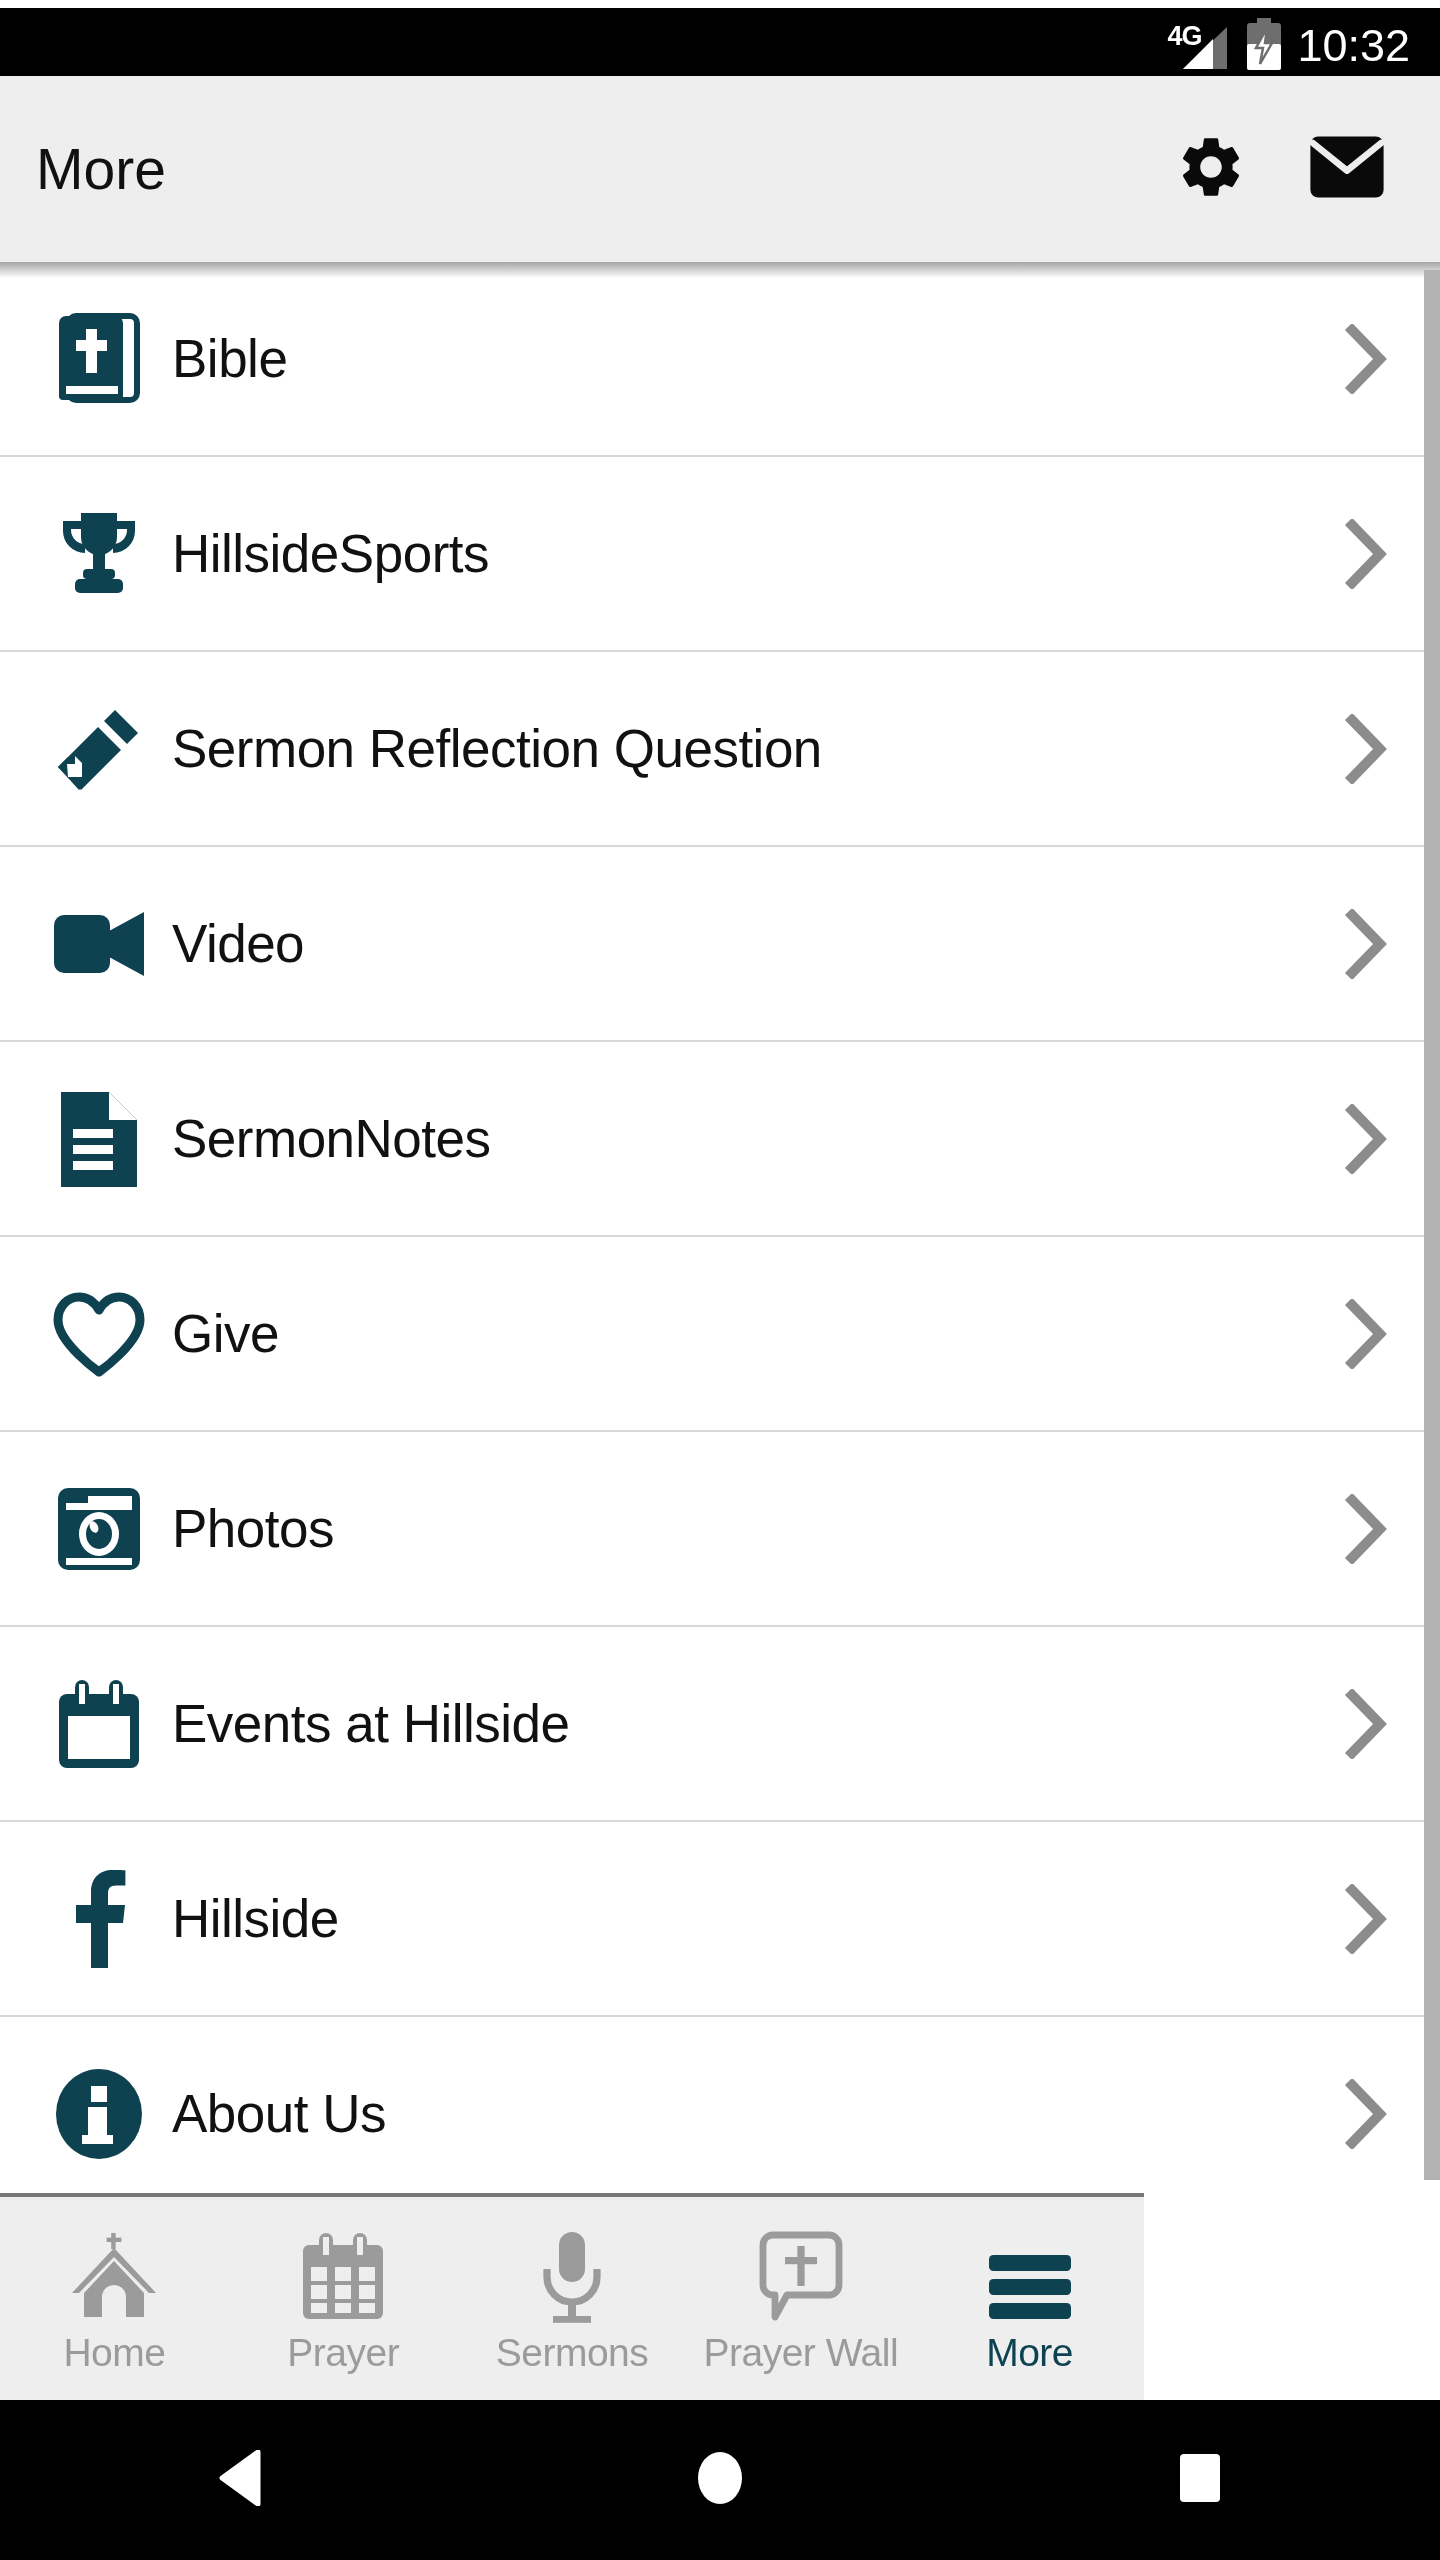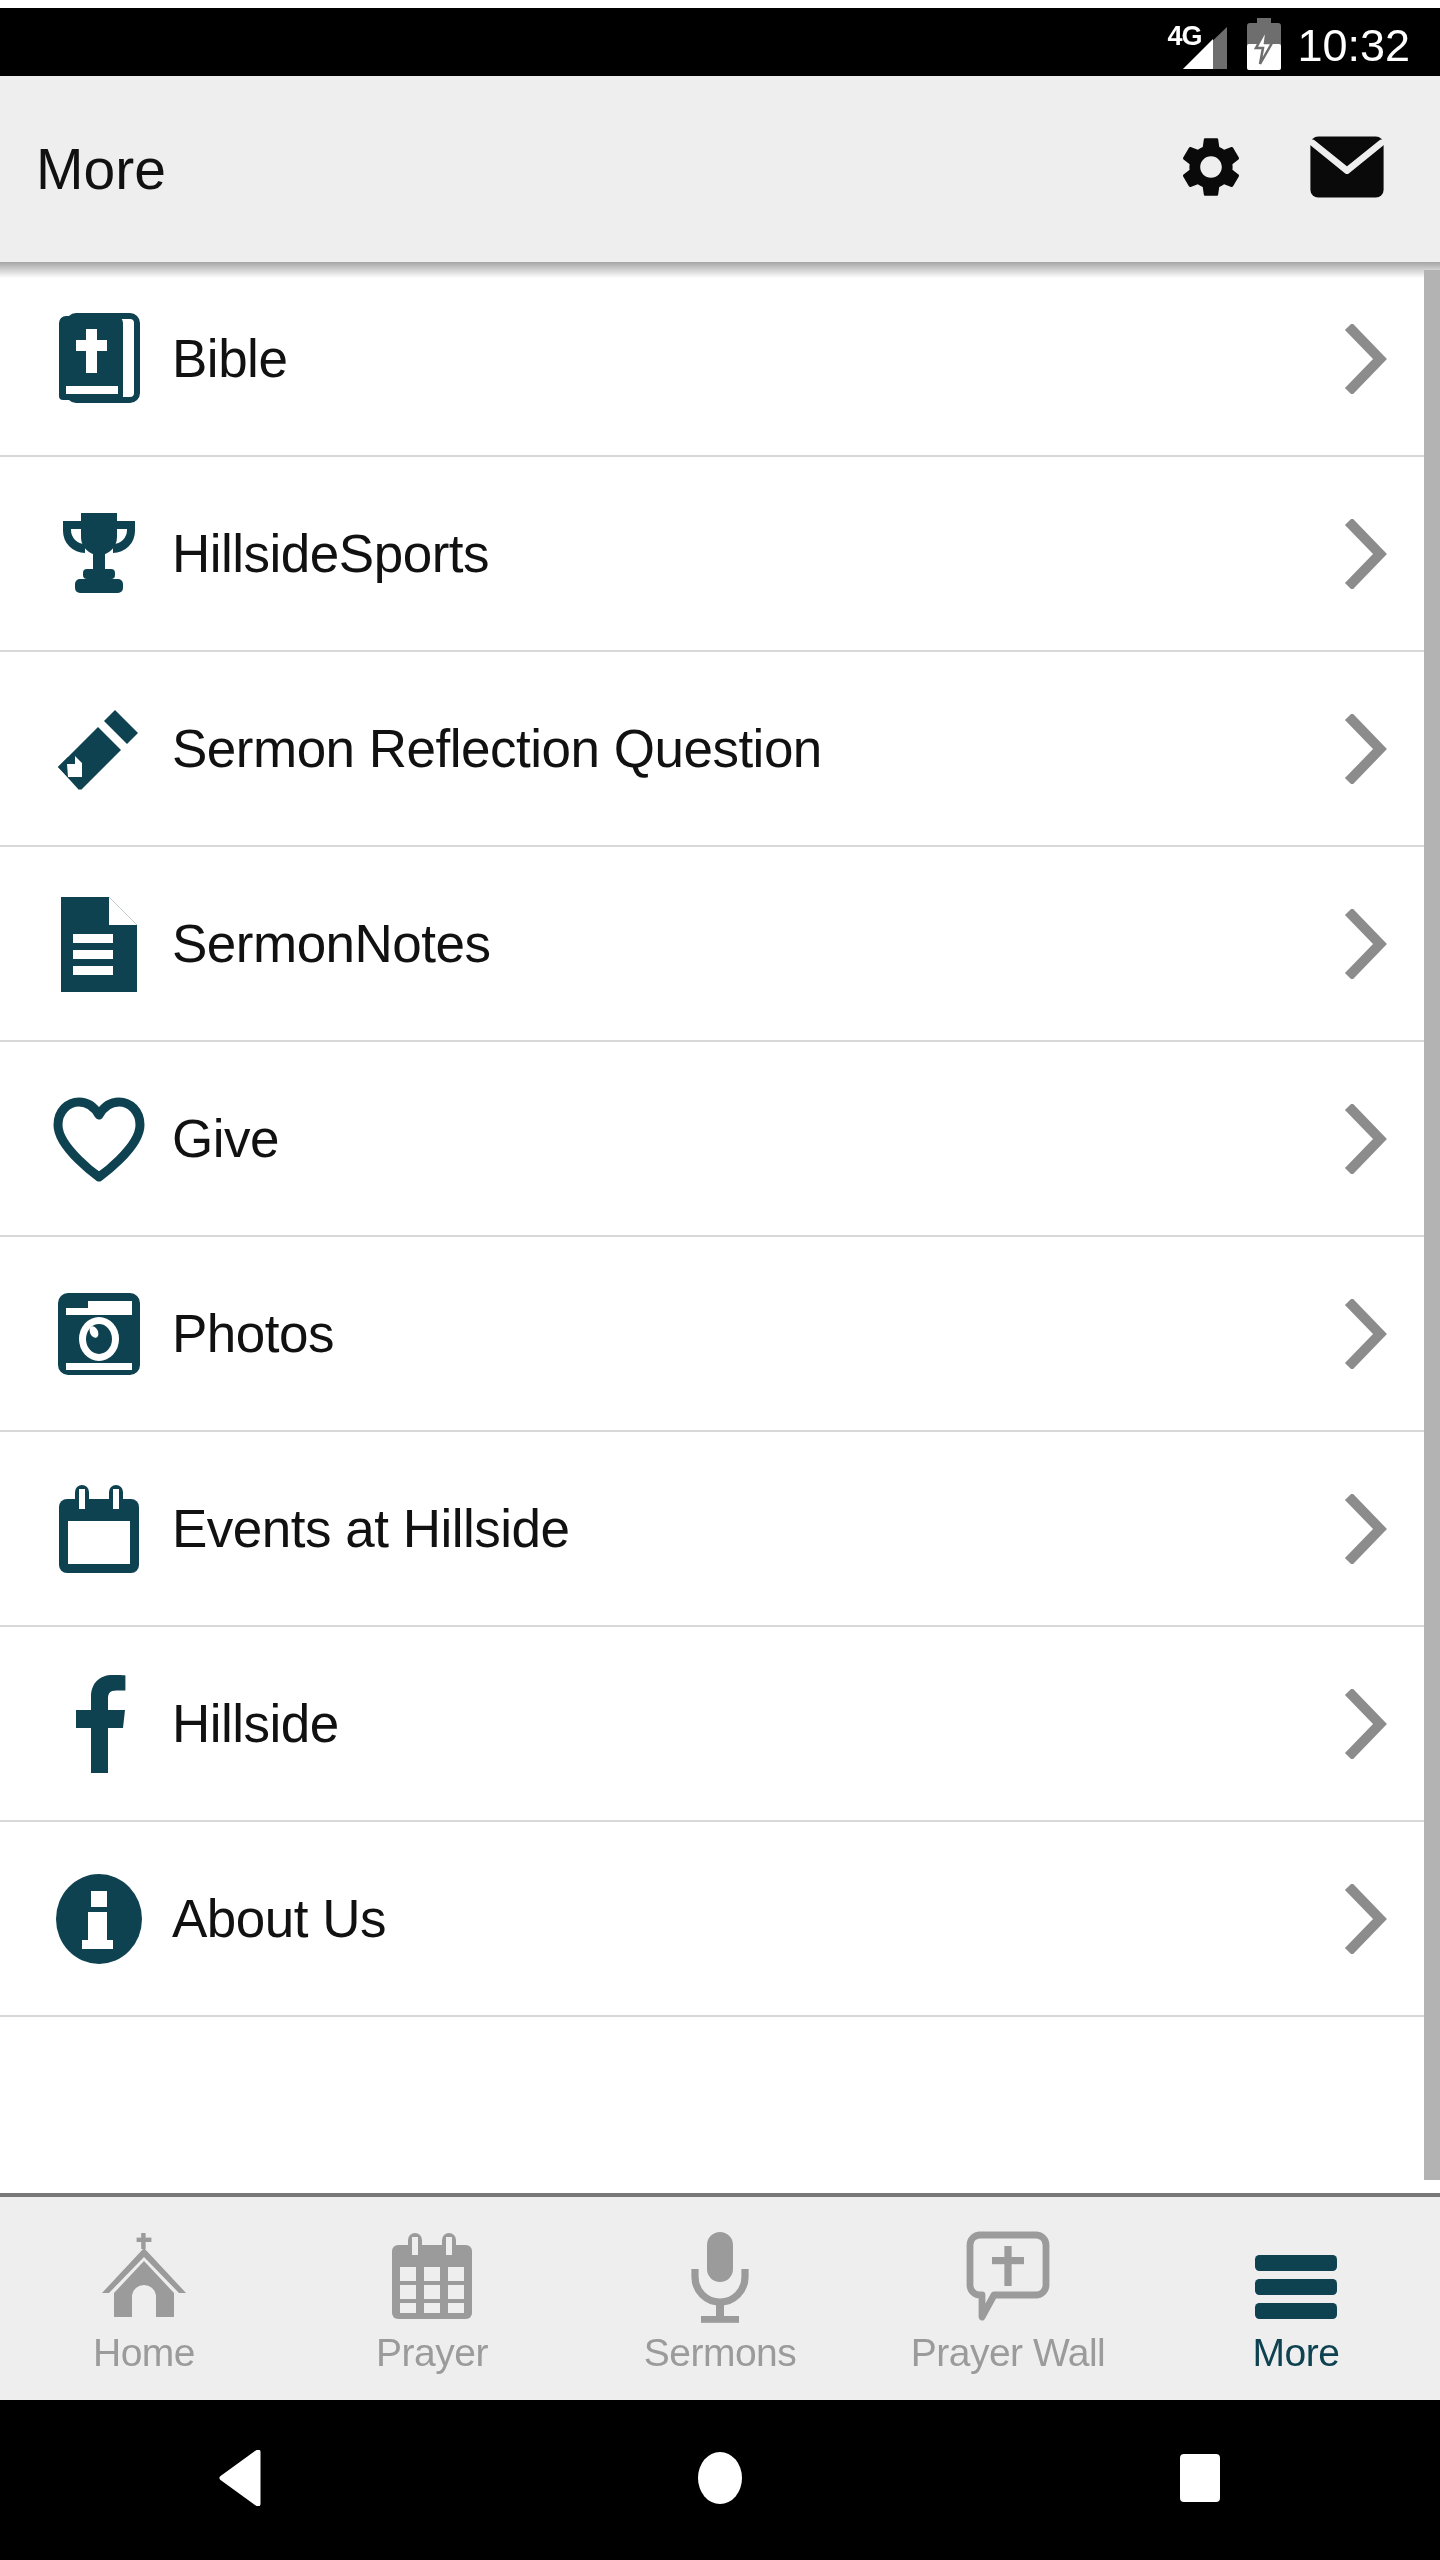--- a/index.html
+++ b/index.html
@@ -67,21 +67,21 @@
     margin-left:auto; margin-right:52px;
     display:flex; align-items:center; justify-content:center;
   }
   #list-scrollbar {
     position:absolute; top:8px; right:0px; width:16px; height:1910px;
     background:#b3b3b3; z-index:6;
   }
 
   
   #tab-bar {
-    position:absolute; top:2193px; left:0; width:1440px; height:207px;
+    position:absolute; top:2193px; left:0; width:1144px; height:207px;
     background:#eeeeee; border-top:4px solid #777777;
     display:flex; align-items:stretch;
   }
   .tab-item {
     flex:1; display:flex; flex-direction:column;
     align-items:center; justify-content:center; gap:6px; padding-top:6px;
   }
   .tab-icon { height:96px; display:flex; align-items:flex-end; justify-content:center; }
   .tab-label { font-size:39px; color:#9b9b9b; letter-spacing:-0.5px; }
   .tab-item.active .tab-label { color:#0e4251; }
@@ -202,20 +202,34 @@
         </svg>
       </div>
       <span class="row-label">Sermon Reflection Question</span>
       <span class="row-chevron">
         <svg width="44" height="70" viewBox="0 0 22 35">
           <polyline points="4,3 18,17.5 4,32" fill="none" stroke="#8c8c8c" stroke-width="5" stroke-linecap="square"></polyline>
         </svg>
       </span>
     </div>
 
+    <div class="menu-row">
+      <div class="row-icon">
+        <svg width="92" height="70" viewBox="0 0 46 35">
+          <rect x="0.5" y="3" width="28" height="29" rx="5" fill="#0e4251"></rect>
+          <polygon points="28,11 45.5,1.5 45.5,33.5 28,24" fill="#0e4251"></polygon>
+        </svg>
+      </div>
+      <span class="row-label">Video</span>
+      <span class="row-chevron">
+        <svg width="44" height="70" viewBox="0 0 22 35">
+          <polyline points="4,3 18,17.5 4,32" fill="none" stroke="#8c8c8c" stroke-width="5" stroke-linecap="square"></polyline>
+        </svg>
+      </span>
+    </div>
 
     <div class="menu-row">
       <div class="row-icon">
         <svg width="80" height="96" viewBox="0 0 40 48">
           <path d="M1,0.5 h24 l14,14 v33.5 h-38 z" fill="#0e4251"></path>
           <polygon points="25,0.5 39,14.5 25,14.5" fill="#ffffff"></polygon>
           <polygon points="25,1.5 38,14.5 25,14.5" fill="#0e4251" opacity="0"></polygon>
           <path d="M25,1 L38.5,14.5 L25,14.5 Z" fill="#ffffff"></path>
           <rect x="7" y="19" width="20" height="4.5" fill="#ffffff"></rect>
           <rect x="7" y="27" width="20" height="4.5" fill="#ffffff"></rect>

